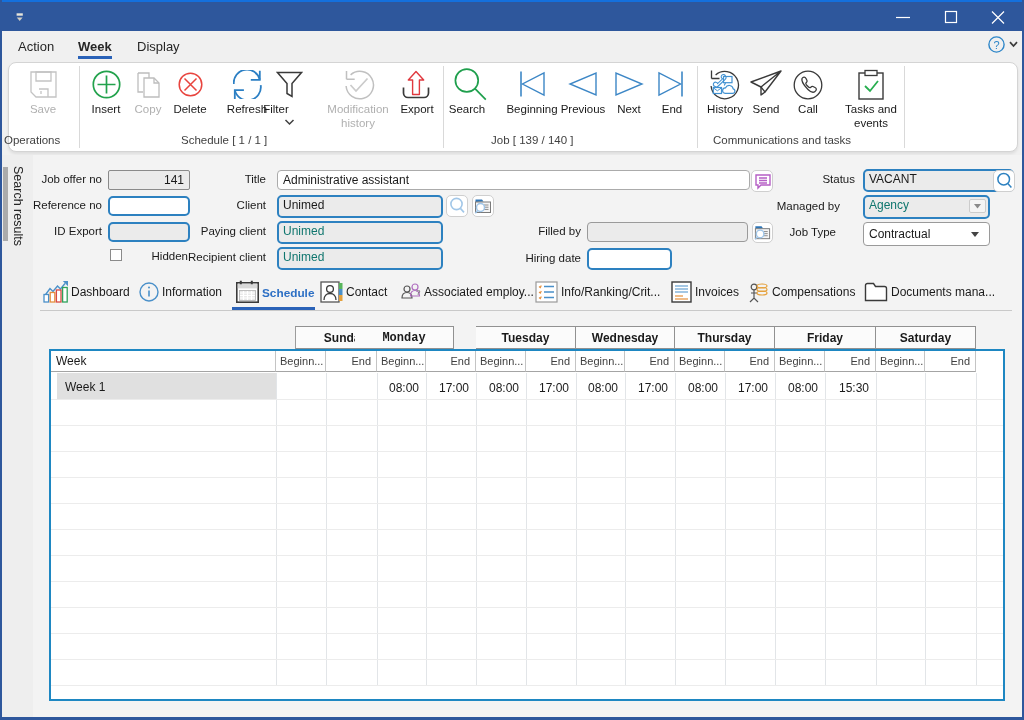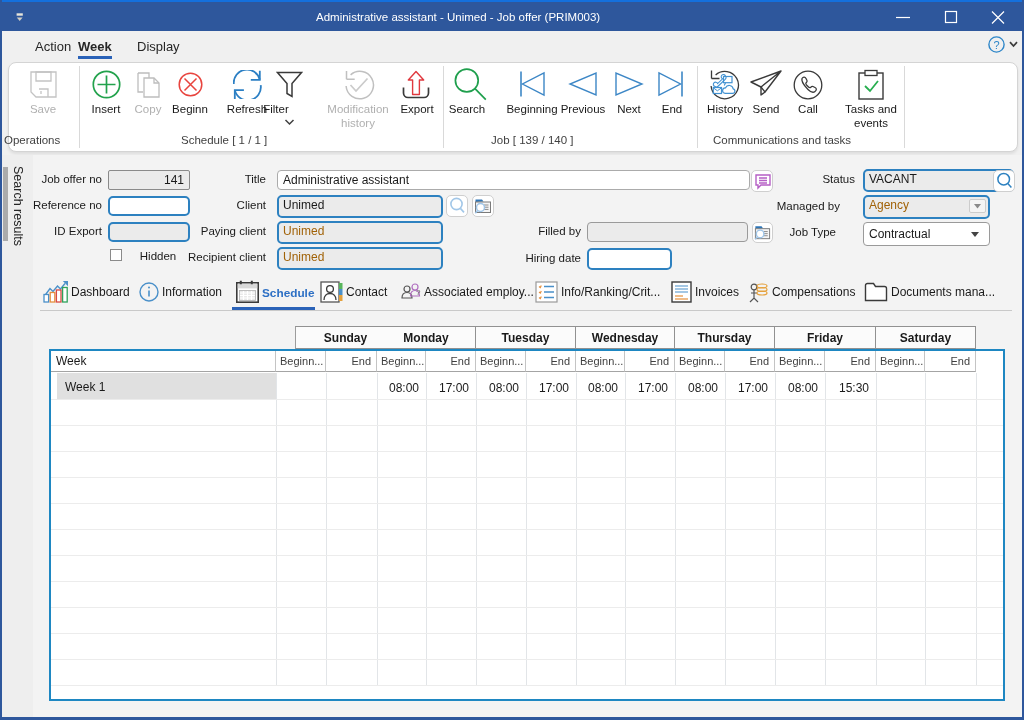--- a/index.html
+++ b/index.html
@@ -27,21 +27,21 @@
 
 
 #formarea { position:absolute; left:2px; top:155px; width:1020px; height:562px; background:#f3f3f3; }
 #sidebar { position:absolute; left:2px; top:155px; width:31px; height:562px; background:#eeeeee; }
 #sidethumb { position:absolute; left:3px; top:167px; width:5px; height:74px; background:#ababab; }
 #sidetext { position:absolute; left:11px; top:166px; width:16px; font-size:12.5px; color:#262626; writing-mode:vertical-lr; }
 .flabel { position:absolute; font-size:11.5px; color:#1a1a1a; text-align:right; white-space:nowrap; }
 .fld { position:absolute; height:20px; font-size:12px; color:#1a1a1a; padding:2px 5px 0 5px; border-radius:4px; background:#fff; border:1px solid #ababab; white-space:nowrap; overflow:hidden; }
 .fld.gray { background:#ebebeb; }
 .fld.blue { border:2px solid #2d81c0; padding:1px 4px 0 4px; border-radius:5px; }
-.fld.dtext { color:#a16207; }
+.fld.dtext { color:#0f766e; }
 .fld.num { text-align:right; }
 .fbtn { position:absolute; width:22px; height:22px; background:#fff; border:1px solid #cfcfcf; border-radius:5px; }
 .drop { position:absolute; right:2px; top:2px; width:17px; height:14px; background:#f4f4f4; border:1px solid #cccccc; border-radius:2px; color:#9a9a9a; font-size:8px; text-align:center; line-height:13px; }
 .tabtext { position:absolute; font-size:12px; color:#1a1a1a; top:285px; white-space:nowrap; }
 #tabline { position:absolute; left:40px; top:310px; width:972px; height:1px; background:#c9c9c9; }
 #tabsel { position:absolute; left:232px; top:307px; width:83px; height:3px; background:#2a62b8; }
 
 
 .dayhdr { position:absolute; top:326px; height:23px; background:#fbfbfb; border:1px solid #919191; border-left:none; font-size:12px; font-weight:bold; color:#1a1a1a; text-align:center; line-height:22px; }
 #tbox { position:absolute; left:49px; top:349px; width:956px; height:352px; background:#ffffff; border:2px solid #1e87c2; }
@@ -52,34 +52,33 @@
 .tcell { position:absolute; top:22px; height:26px; font-size:12px; color:#1a1a1a; text-align:right; padding:8px 7px 0 0; }
 </style>
 </head>
 <body>
 
 <div id="titlebar">
   <svg class="abs" style="left:14px;top:10px" width="12" height="12" viewBox="0 0 12 12">
     <path d="M2.6 2.5h6.2" stroke="#e8e6da" stroke-width="2.4" fill="none"></path>
     <path d="M2.8 5.5l2.9 3.4 2.9-3.4z" fill="#cfcdc4"></path>
   </svg>
-  <div id="titletext">Administrative assistant - Unimed - Job offer (PRIM003)</div>
   <svg class="abs" style="left:895px;top:0" width="16" height="31" viewBox="0 0 16 31">
       <path d="M1 15.5h14" stroke="#ffffff" stroke-width="1.2"></path>
     </svg>
   <svg class="abs" style="left:943px;top:0" width="16" height="31" viewBox="0 0 16 31">
       <rect x="2.5" y="9.5" width="11" height="11" stroke="#ffffff" stroke-width="1.2" fill="none"></rect>
     </svg>
   <svg class="abs" style="left:990px;top:0" width="16" height="31" viewBox="0 0 16 31">
       <path d="M2 9.5l12 12M14 9.5l-12 12" stroke="#ffffff" stroke-width="1.2"></path>
     </svg>
 </div>
 
 <div id="menubar">
-  <div class="menuitem" style="left:33px;">Action</div>
+  <div class="menuitem" style="left:16px;">Action</div>
   <div class="menuitem" style="left:76px;font-weight:bold;">Week</div>
   <div class="menuitem" style="left:135px;">Display</div>
   <div style="position:absolute;left:76px;top:25px;width:34px;height:3px;background:#2a62b8;"></div>
 </div>
 
 <svg class="abs" style="left:988px;top:36px" width="17" height="17" viewBox="0 0 17 17">
   <circle cx="8.5" cy="8.5" r="7.6" fill="none" stroke="#2e86c8" stroke-width="1.4"></circle>
   <text x="8.5" y="12.5" font-size="11" font-family="Liberation Sans" fill="#2e86c8" text-anchor="middle">?</text>
 </svg>
 <svg class="abs" style="left:1009px;top:41px" width="9" height="7" viewBox="0 0 9 7">
@@ -114,21 +113,21 @@
   <path d="M4 3h11v5M4 3v19h5" fill="none" stroke="#bdbdbd" stroke-width="1.3"></path>
   <path d="M10 8h10l5 5v14H10z" fill="#ffffff" stroke="#bdbdbd" stroke-width="1.3"></path>
   <path d="M20 8v5h5" fill="none" stroke="#bdbdbd" stroke-width="1.3"></path>
 </svg>
 <div class="rlabel dis" style="left:108px;top:103px;width:80px;">Copy</div>
 
 <svg class="abs" style="left:178px;top:72px" width="25" height="25" viewBox="0 0 25 25">
   <circle cx="12.5" cy="12.5" r="11.3" fill="none" stroke="#e8443e" stroke-width="1.5"></circle>
   <path d="M6.5 6.5l12 12M18.5 6.5l-12 12" stroke="#e8443e" stroke-width="1.5"></path>
 </svg>
-<div class="rlabel" style="left:150px;top:103px;width:80px;">Beginn</div>
+<div class="rlabel" style="left:150px;top:103px;width:80px;">Delete</div>
 
 <svg class="abs" style="left:233px;top:70px" width="29" height="29" viewBox="0 0 29 29">
   <path d="M0.8 14A13.2 13.2 0 0 1 26.8 9.8" fill="none" stroke="#2b7fc4" stroke-width="1.8"></path>
   <path d="M26.8 0.8V9.8H17.8" fill="none" stroke="#2b7fc4" stroke-width="1.8"></path>
   <path d="M27.7 15.1A13.2 13.2 0 0 1 1.8 20.1" fill="none" stroke="#2b7fc4" stroke-width="1.8"></path>
   <path d="M1.8 29.1V20.1H10.9" fill="none" stroke="#2b7fc4" stroke-width="1.8"></path>
 </svg>
 <div class="rlabel" style="left:207px;top:103px;width:80px;">Refresh</div>
 
 <svg class="abs" style="left:276px;top:71px" width="27" height="28" viewBox="0 0 27 28">
@@ -280,21 +279,21 @@
 </div>
 <div class="flabel" style="left:700px;top:226px;width:136px;">Job Type</div>
 <div class="fld" style="left:863px;top:222px;width:127px;height:24px;border-color:#9a9a9a;padding-top:4px;">Contractual</div>
 <svg class="abs" style="left:971px;top:232px" width="8" height="5" viewBox="0 0 8 5">
     <path d="M0 0l4 5 4-5z" fill="#444444"></path>
   </svg>
 
 <svg class="abs" style="left:110px;top:249px" width="12" height="12" viewBox="0 0 12 12">
     <rect x="0.5" y="0.5" width="11" height="11" fill="#fff" stroke="#8a8a8a" stroke-width="1"></rect>
   </svg>
-<div class="flabel" style="left:128px;top:250px;width:60px;text-align:center;">Hidden</div>
+<div class="flabel" style="left:128px;top:250px;width:60px;text-align:right;">Hidden</div>
 <div class="flabel" style="left:180px;top:251px;width:86px;">Recipient client</div>
 <div class="fld gray blue dtext" style="left:277px;top:247px;width:166px;height:23px;">Unimed</div>
 <div class="flabel" style="left:499px;top:252px;width:82px;">Hiring date</div>
 <div class="fld blue" style="left:587px;top:248px;width:85px;height:22px;"></div>
 
 <div id="tabline"></div>
 <div id="tabsel"></div>
 
 <svg class="abs" style="left:43px;top:280px" width="26" height="23" viewBox="0 0 26 23">
   <path d="M1.5 16L7 8.5l3 3L14.5 6l3 3L22 3.5" fill="none" stroke="#4a90c9" stroke-width="1.4"></path>
@@ -365,21 +364,21 @@
   <ellipse cx="15" cy="12" rx="5" ry="2" fill="none" stroke="#e5a13c" stroke-width="1.2"></ellipse>
 </svg>
 <div class="tabtext" style="left:772px;">Compensations</div>
 
 <svg class="abs" style="left:864px;top:282px" width="24" height="20" viewBox="0 0 24 20">
   <path d="M1.5 18.5V3.5a2 2 0 0 1 2-2h6l2 3h9a2 2 0 0 1 2 2v12z" fill="#fff" stroke="#3a3a3a" stroke-width="1.4"></path>
 </svg>
 <div class="tabtext" style="left:891px;">Documents mana...</div>
 
 <div class="dayhdr" style="left:276px;width:101px;border-left:1px solid #9c9c9c;margin-left:19px;">Sunday</div>
-<div class="dayhdr" style="left:377px;width:99px;">Monday</div>
+<div class="dayhdr" style="left:355px;width:99px;font-family:Liberation Mono, monospace;">Monday</div>
 <div class="dayhdr" style="left:476px;width:100px;">Tuesday</div>
 <div class="dayhdr" style="left:576px;width:99px;">Wednesday</div>
 <div class="dayhdr" style="left:675px;width:100px;">Thursday</div>
 <div class="dayhdr" style="left:775px;width:101px;">Friday</div>
 <div class="dayhdr" style="left:876px;width:100px;">Saturday</div>
 
 <div id="tbox">
   <div class="shcell" style="left:0px;width:225px;padding-left:5px;color:#1a1a1a;font-size:12px;padding-top:3px;">Week</div>
   <div class="shcell" style="left:225px;width:50px;padding-left:4px;">Beginn...</div>
   <div class="shcell" style="left:275px;width:51px;text-align:right;padding-right:5px;">End</div>

